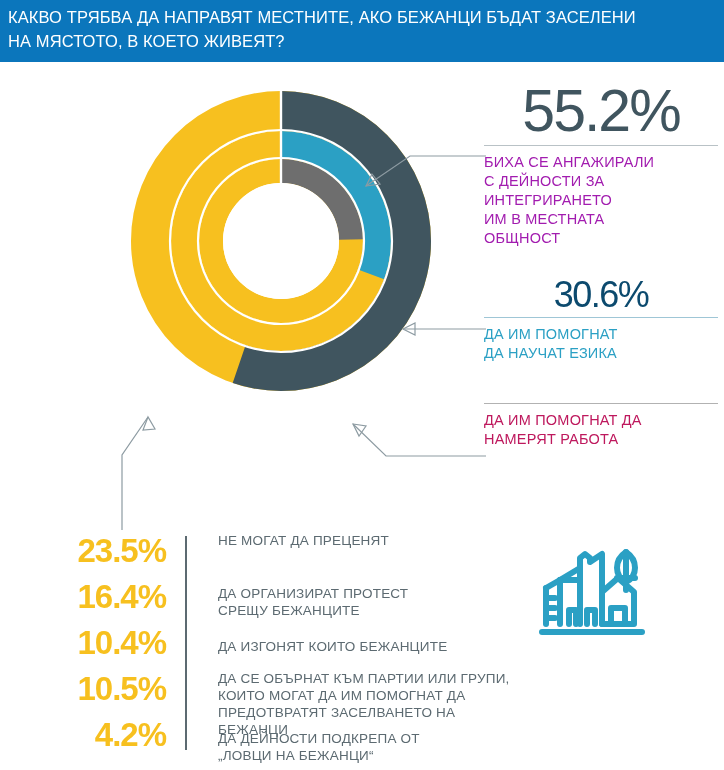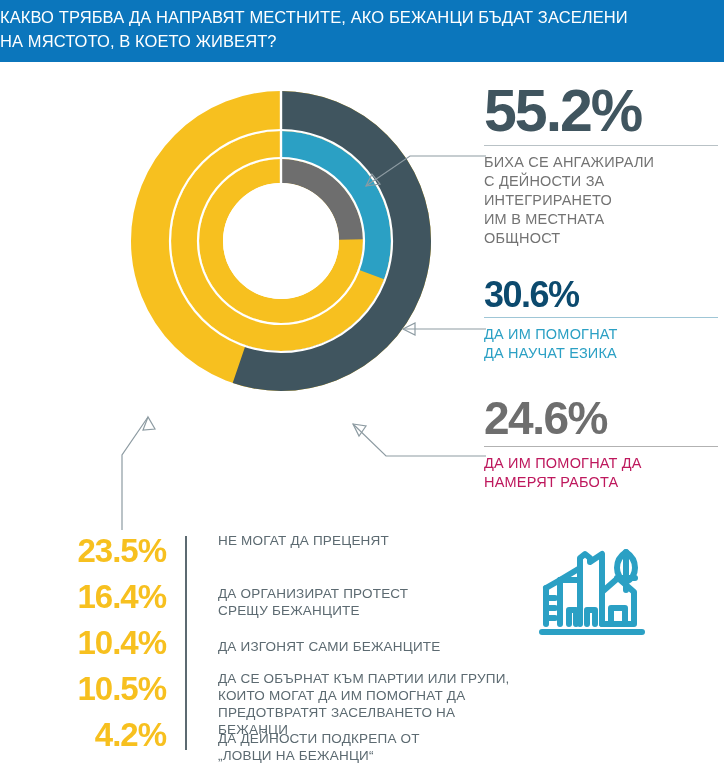--- a/index.html
+++ b/index.html
@@ -22,21 +22,21 @@
   
   #header-banner {
     position: absolute;
     left: 0; top: 0;
     width: 724px;
     height: 62px;
     background: #0b76bc;
   }
   #header-title {
     position: absolute;
-    left: 0;
+    left: 8px;
     top: 5px;
     width: 660px;
     color: #ffffff;
     font-size: 16.5px;
     font-weight: 400;
     line-height: 24px;
     letter-spacing: 0.1px;
     white-space: pre-line;
   }
 
@@ -60,43 +60,43 @@
   }
 
   
   .callout {
     position: absolute;
     width: 234px;
     left: 484px;
   }
   .callout-pct {
     font-size: 59px;
-    font-weight: 700;
+    font-weight: 400;
     line-height: 0.93;
     letter-spacing: -2px;
-    text-align: left;
+    text-align: center;
     white-space: nowrap;
   }
   .callout-rule {
     height: 1px;
     width: 100%;
     margin: 6px 0 7px 0;
   }
   .callout-desc {
     font-size: 14.5px;
     font-weight: 400;
     line-height: 19px;
     letter-spacing: 0.2px;
     white-space: pre-line;
   }
 
   #callout-0 { top: 84px; }
   #callout-0 .callout-pct  { color: #40555f; }
   #callout-0 .callout-rule { background: #b9c2c6; }
-  #callout-0 .callout-desc { color: #737373; }
+  #callout-0 .callout-desc { color: #a21caf; }
 
   #callout-1 { top: 278px; }
   #callout-1 .callout-pct  { color: #0c4a6e; font-size: 36px; letter-spacing: -1.5px; }
   #callout-1 .callout-rule { background: #9fc6d6; }
   #callout-1 .callout-desc { color: #2ba0c4; }
 
   #callout-2 { top: 397px; }
   #callout-2 .callout-pct  { color: #6e6e6e; font-size: 46px; letter-spacing: -1.5px; }
   #callout-2 .callout-rule { background: #b2b2b2; }
   #callout-2 .callout-desc { color: #be185d; }
@@ -234,21 +234,20 @@
   </div>
 
   <div class="callout" id="callout-1">
     <div class="callout-pct">30.6%</div>
     <div class="callout-rule"></div>
     <div class="callout-desc">ДА ИМ ПОМОГНАТ
 ДА НАУЧАТ ЕЗИКА</div>
   </div>
 
   <div class="callout" id="callout-2">
-    <div class="callout-pct">24.6%</div>
     <div class="callout-rule"></div>
     <div class="callout-desc">ДА ИМ ПОМОГНАТ ДА
 НАМЕРЯТ РАБОТА</div>
   </div>
 
   <div id="bottom-list">
 
     <div id="bottom-pcts">
       <div class="bottom-pct">23.5%</div>
       <div class="bottom-pct">16.4%</div>
@@ -256,21 +255,21 @@
       <div class="bottom-pct">10.5%</div>
       <div class="bottom-pct">4.2%</div>
     </div>
 
     <div id="bottom-divider"></div>
 
     <div id="bottom-labels">
       <div class="bottom-label" id="bottom-label-0">НЕ МОГАТ ДА ПРЕЦЕНЯТ</div>
       <div class="bottom-label" id="bottom-label-1">ДА ОРГАНИЗИРАТ ПРОТЕСТ
 СРЕЩУ БЕЖАНЦИТЕ</div>
-      <div class="bottom-label" id="bottom-label-2">ДА ИЗГОНЯТ САМИ БЕЖАНЦИТЕ</div>
+      <div class="bottom-label" id="bottom-label-2">ДА ИЗГОНЯТ КОИТО БЕЖАНЦИТЕ</div>
       <div class="bottom-label" id="bottom-label-3">ДА СЕ ОБЪРНАТ КЪМ ПАРТИИ ИЛИ ГРУПИ,
 КОИТО МОГАТ ДА ИМ ПОМОГНАТ ДА
 ПРЕДОТВРАТЯТ ЗАСЕЛВАНЕТО НА БЕЖАНЦИ</div>
       <div class="bottom-label" id="bottom-label-4">ДА ДЕЙНОСТИ ПОДКРЕПА ОТ
 „ЛОВЦИ НА БЕЖАНЦИ“</div>
     </div>
   </div>
 
   <div id="houses-icon">
     <svg width="110" height="104" viewBox="0 0 110 104" xmlns="http://www.w3.org/2000/svg" fill="none" stroke="#2ba0c4" stroke-width="6" stroke-linejoin="round" stroke-linecap="round">

